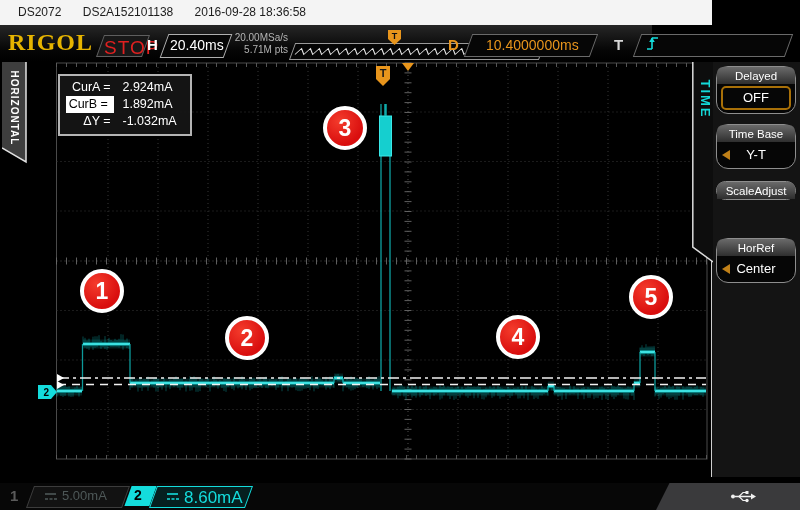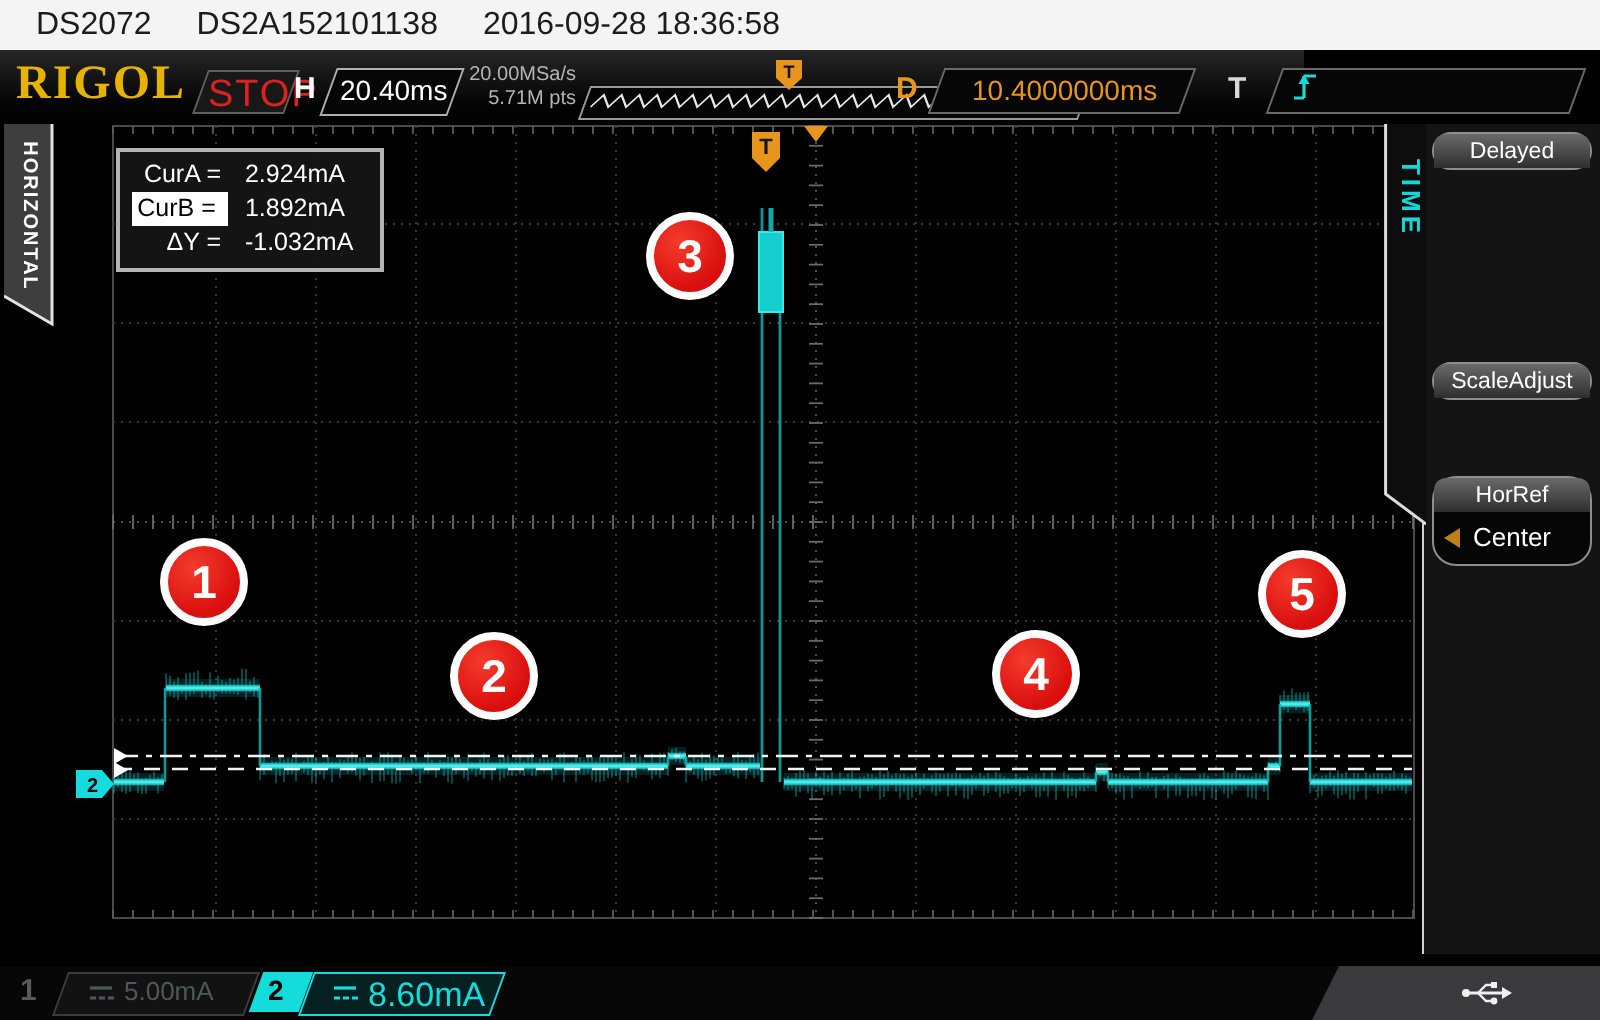--- a/index.html
+++ b/index.html
@@ -1,20 +1,20 @@
 <!DOCTYPE html>
 <html><head>
 <meta charset="utf-8">
 <style>
   html,body{margin:0;padding:0;background:#000;}
   #app{position:relative;width:800px;height:510px;background:#000;overflow:hidden;
        font-family:"Liberation Sans",sans-serif;}
   
-  #topbar{position:absolute;left:0;top:0;width:800px;height:25px;background:#f4f4f4;
-          color:#1c1c1c;font-size:16px;line-height:25px;}
+  #topbar{position:absolute;left:0;top:0;width:712px;height:25px;background:#f4f4f4;
+          color:#1c1c1c;font-size:12px;line-height:25px;}
   #topbar span{margin-left:18px;}
   
   #header{position:absolute;left:0;top:25px;width:652px;height:37px;
           background:linear-gradient(#262626,#050505 70%,#000);}
   .logo{position:absolute;left:8px;top:4px;font-family:"Liberation Serif",serif;
         font-weight:bold;font-size:24px;color:#e6b400;letter-spacing:1px;}
   .pbox{position:absolute;transform:skewX(-20deg);background:#0c0c0c;}
   .ptext{position:absolute;white-space:nowrap;}
   #stop-box{left:100px;top:10px;width:44px;height:20px;border:1px solid #5e5e5e;background:#181818;}
   #stop-text{left:104px;top:12px;font-size:19px;font-weight:normal;color:#e02020;letter-spacing:1px;}
@@ -785,20 +785,25 @@
 
   <svg width="28" height="106" style="position:absolute;left:2px;top:62px">
     <polygon points="0,0 24,0 24,100 0,86" fill="#3e3e3e"></polygon>
     <polyline points="24,0 24,100 0,86" fill="none" stroke="#e2e2e2" stroke-width="1.5"></polyline>
   </svg>
   <div id="h-tab-text">HORIZONTAL</div>
 
   <div id="sidebar">
       <div class="mi" style="top: 4px;">
         <div class="mi-label">Delayed</div>
+        <div class="mi-val framed">OFF</div>
+      </div>
+      <div class="mi" style="top: 62px;">
+        <div class="mi-label">Time Base</div>
+        <div class="mi-val arrow">Y-T</div>
       </div>
       <div class="mi" style="top: 119px;">
         <div class="mi-label">ScaleAdjust</div>
       </div>
       <div class="mi" style="top: 176px;">
         <div class="mi-label">HorRef</div>
         <div class="mi-val arrow">Center</div>
       </div>
     </div>
   <svg width="21" height="202" style="position:absolute;left:692px;top:62px">

